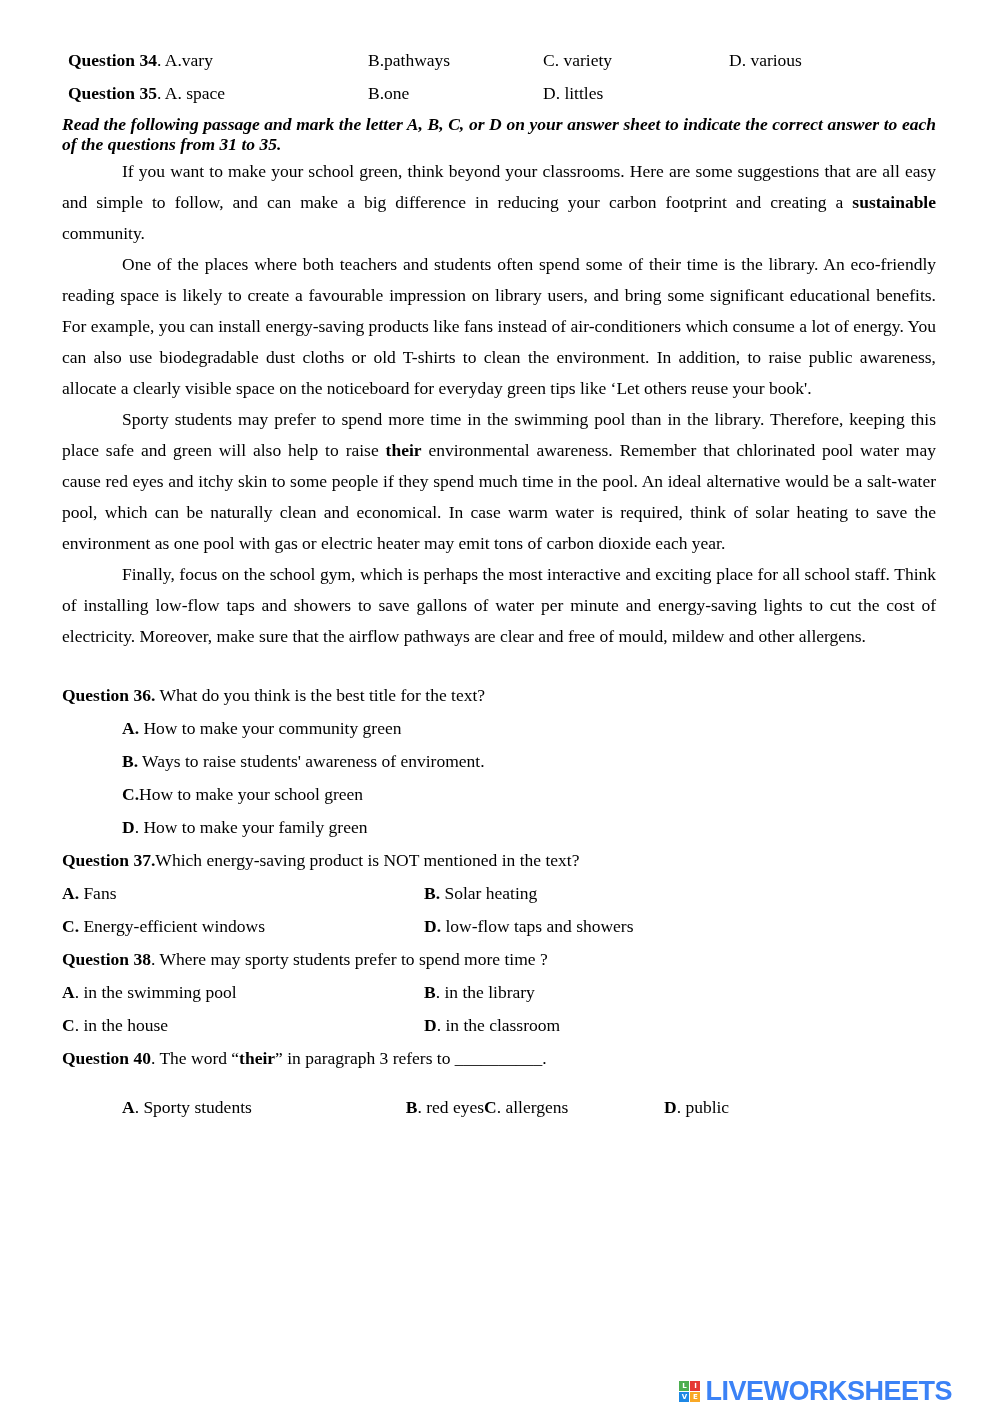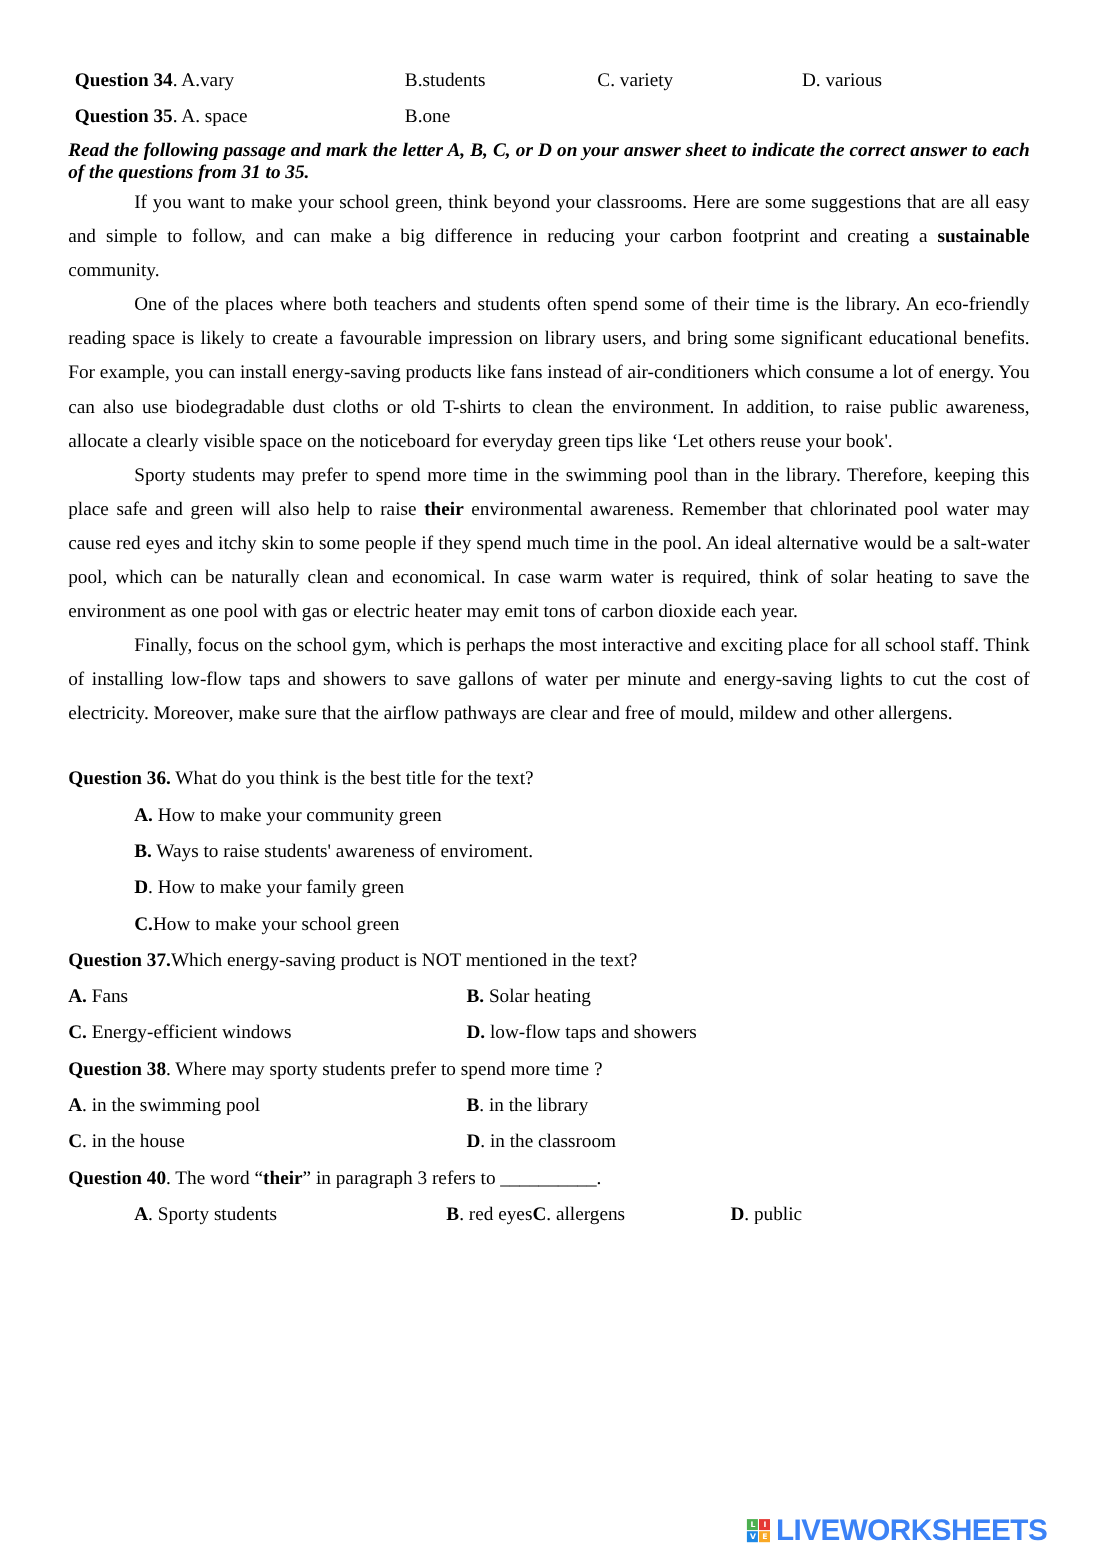--- a/index.html
+++ b/index.html
@@ -5,21 +5,21 @@
   * { margin:0; padding:0; box-sizing:border-box; }
   html, body { width:1000px; height:1413px; }
   body {
     background:#ffffff;
     color:#000000;
     font-family:"Liberation Serif","DejaVu Serif",serif;
     font-size:17.5px;
     position:relative;
     overflow:hidden;
   }
-  .page { padding:56px 64px 0 62px; }
+  .page { padding:44px 64px 0 62px; }
   .b { font-weight:bold; }
   .tq-row { display:flex; line-height:33px; padding-left:6px; }
   .tq-c1 { width:300px; }
   .tq-c2 { width:175px; }
   .tq-c3 { width:186px; }
   .tq-c4 { flex:1; }
   .instr {
     font-weight:bold; font-style:italic;
     line-height:20px; text-align:justify;
     margin-top:4px;
@@ -29,21 +29,21 @@
     text-align:justify;
     text-indent:60px;
     line-height:31px;
   }
   .qblock { margin-top:27px; }
   .qline { line-height:33px; }
   .opt-line { line-height:33px; margin-left:60px; }
   .opt-2col { display:flex; line-height:33px; }
   .opt-2col .ocell { width:362px; }
   .opt-2col .ocell:last-child { width:auto; }
-  .opt-4col { display:flex; margin-left:60px; line-height:33px; }
+  .opt-4col { display:flex; margin-left:60px; line-height:33px;margin-top:16px; }
   .opt-4col .ocell1 { width:180px; }
   .opt-4col .ocell2 { width:182px;text-align:right; }
   .opt-4col .ocell3 { width:180px; }
   .footer {
     position:absolute;
     right:48px; bottom:6px;
     display:flex; align-items:center; gap:5px;
   }
   .logo-grid {
     display:grid;
@@ -65,44 +65,45 @@
     letter-spacing:-0.5px;
   }
 </style>
 </head>
 <body>
 
 <div class="page">
 
   <div class="tq-row">
     <span class="tq-c1"><span class="b">Question 34</span><span>. A.vary</span></span>
-    <span class="tq-c2">B.students</span>
+    <span class="tq-c2">B.pathways</span>
     <span class="tq-c3">C. variety</span>
     <span class="tq-c4">D. various</span>
   </div>
   <div class="tq-row">
     <span class="tq-c1"><span class="b">Question 35</span><span>. A. space</span></span>
     <span class="tq-c2">B.one</span>
+    <span class="tq-c4">D. littles</span>
   </div>
 
   <div class="instr">Read the following passage and mark the letter A, B, C, or D on your answer sheet to indicate the correct answer to each of the questions from 31 to 35.</div>
 
   <div class="passage">
     <p><span>If you want to make your school green, think beyond your classrooms. Here are some suggestions that are all easy and simple to follow, and can make a big difference in reducing your carbon footprint and creating a </span><span class="b">sustainable</span><span> community.</span></p>
     <p>One of the places where both teachers and students often spend some of their time is the library. An eco-friendly reading space is likely to create a favourable impression on library users, and bring some significant educational benefits. For example, you can install energy-saving products like fans instead of air-conditioners which consume a lot of energy. You can also use biodegradable dust cloths or old T-shirts to clean the environment. In addition, to raise public awareness, allocate a clearly visible space on the noticeboard for everyday green tips like ‘Let others reuse your book'.</p>
     <p><span>Sporty students may prefer to spend more time in the swimming pool than in the library. Therefore, keeping this place safe and green will also help to raise </span><span class="b">their</span><span> environmental awareness. Remember that chlorinated pool water may cause red eyes and itchy skin to some people if they spend much time in the pool. An ideal alternative would be a salt-water pool, which can be naturally clean and economical. In case warm water is required, think of solar heating to save the environment as one pool with gas or electric heater may emit tons of carbon dioxide each year.</span></p>
     <p>Finally, focus on the school gym, which is perhaps the most interactive and exciting place for all school staff. Think of installing low-flow taps and showers to save gallons of water per minute and energy-saving lights to cut the cost of electricity. Moreover, make sure that the airflow pathways are clear and free of mould, mildew and other allergens.</p>
   </div>
 
   <div class="qblock">
     <div class="qline"><span class="b">Question 36.</span><span> What do you think is the best title for the text?</span></div>
     <div class="opt-line"><span class="b">A.</span><span> How to make your community green</span></div>
     <div class="opt-line"><span class="b">B.</span><span> Ways to raise students' awareness of enviroment.</span></div>
+    <div class="opt-line"><span class="b">C.</span><span>How to make your school  green</span></div>
     <div class="opt-line"><span class="b">D</span><span>. How to make your family green</span></div>
-    <div class="opt-line"><span class="b">C.</span><span>How to make your school  green</span></div>
   </div>
 
   <div>
     <div class="qline"><span class="b">Question 37.</span><span>Which energy-saving product is NOT mentioned in the text?</span></div>
     <div class="opt-2col">
       <span class="ocell"><span class="b">A.</span><span> Fans</span></span>
       <span class="ocell"><span class="b">B.</span><span> Solar heating</span></span>
     </div>
     <div class="opt-2col">
       <span class="ocell"><span class="b">C.</span><span> Energy-efficient windows</span></span>

